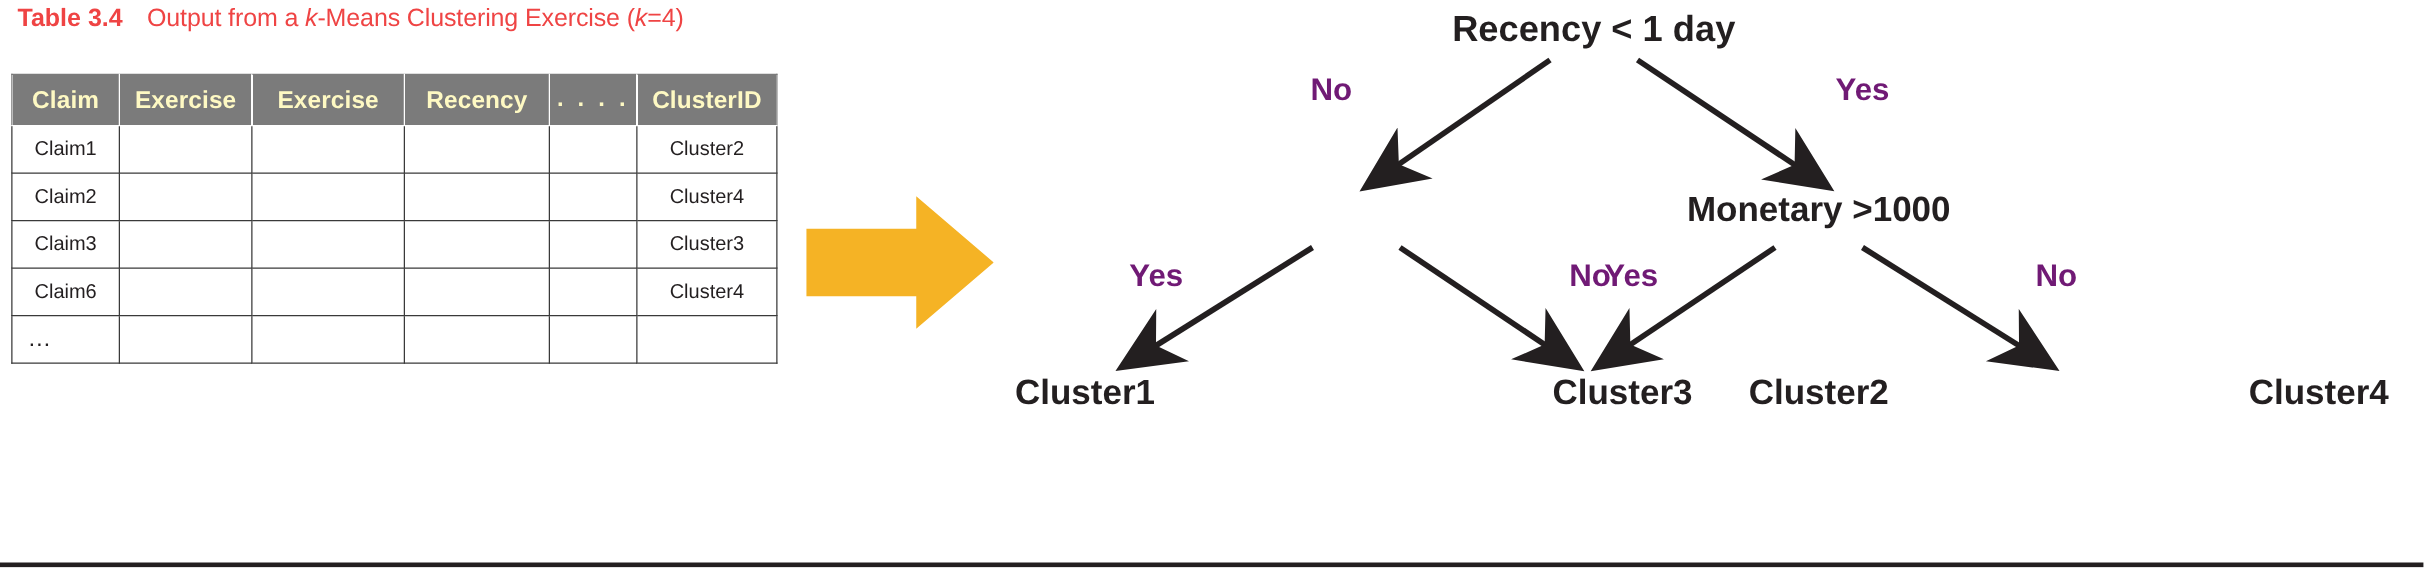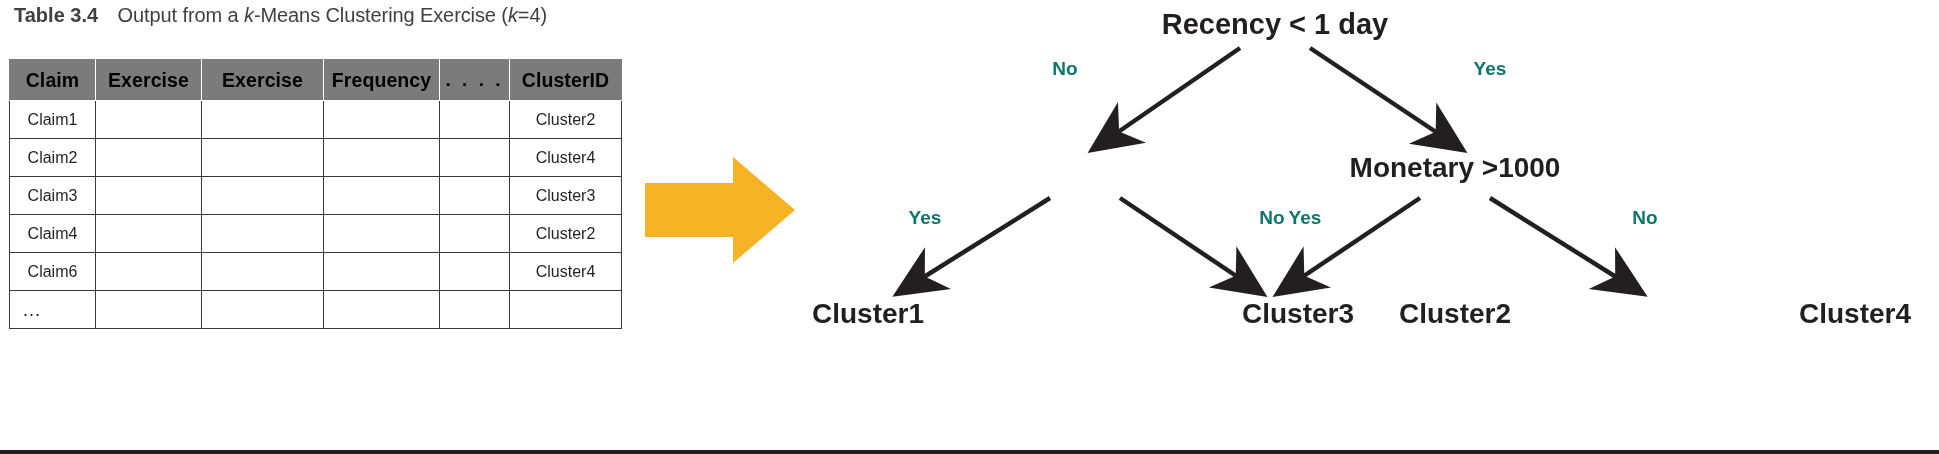--- a/index.html
+++ b/index.html
@@ -26,21 +26,21 @@
     top: 0;
     width: 640px;
     height: 454px;
   }
   #table-caption {
     position: absolute;
     left: 14px;
     top: 4px;
     white-space: nowrap;
     font-size: 20px;
-    color: #404040;
+    color: #ef4444;
     letter-spacing: -0.1px;
   }
   #table-caption .cap-label {
     font-weight: bold;
     letter-spacing: 0px;
   }
   #table-caption .cap-text {
     font-weight: normal;
   }
   #table-caption .ital {
@@ -63,21 +63,21 @@
     height: 37px;
     font-size: 16px;
     color: #231f20;
     text-align: center;
     vertical-align: middle;
     font-weight: normal;
     overflow: hidden;
   }
   #cluster-table thead th {
     background: #7b7b7b;
-    color: #000000;
+    color: #fef9c3;
     font-weight: bold;
     font-size: 19.5px;
     height: 40px;
     border: 1.6px solid #ffffff;
     border-top-color: #7b7b7b;
     letter-spacing: 0.1px;
     margin-top: 18px;
   }
   #cluster-table thead tr th:first-child { border-left-color: #7b7b7b; }
   #cluster-table thead tr th:last-child  { border-right-color: #7b7b7b; }
@@ -134,22 +134,22 @@
     transform: translateX(-50%);
     text-align: center;
   }
   .node-root     { font-size: 29px; }
   .node-internal { font-size: 28px; }
   .node-leaf     { font-size: 28px; }
   .edge-label {
     position: absolute;
     white-space: nowrap;
     font-weight: bold;
-    color: #0f766e;
-    font-size: 19px;
+    color: #701a75;
+    font-size: 25px;
     transform: translateX(-50%);
   }
 
   
   #bottom-rule {
     position: absolute;
     left: 0;
     bottom: 0;
     width: 1939px;
     height: 4px;
@@ -175,21 +175,21 @@
           <col class="col-frequency">
         <col class="col-monetary">
           <col class="col-dots">
           <col class="col-cluster">
       </colgroup>
       <thead>
         <tr>
           <th>Claim</th>
           <th>Exercise</th>
           <th>Exercise</th>
-          <th>Frequency</th>
+          <th>Recency</th>
           <th class="dots-head">. . . .</th>
           <th>ClusterID</th>
         </tr>
       </thead>
       <tbody>
         <tr>
           <td class="claim-cell">Claim1</td>
           <td></td>
           <td></td>
           <td></td>
@@ -204,28 +204,20 @@
           <td></td>
           <td class="cluster-cell">Cluster4</td>
         </tr>
         <tr>
           <td class="claim-cell">Claim3</td>
           <td></td>
           <td></td>
           <td></td>
           <td></td>
           <td class="cluster-cell">Cluster3</td>
-        </tr>
-        <tr>
-          <td class="claim-cell">Claim4</td>
-          <td></td>
-          <td></td>
-          <td></td>
-          <td></td>
-          <td class="cluster-cell">Cluster2</td>
         </tr>
         <tr>
           <td class="claim-cell">Claim6</td>
           <td></td>
           <td></td>
           <td></td>
           <td></td>
           <td class="cluster-cell">Cluster4</td>
         </tr>
         <tr>

